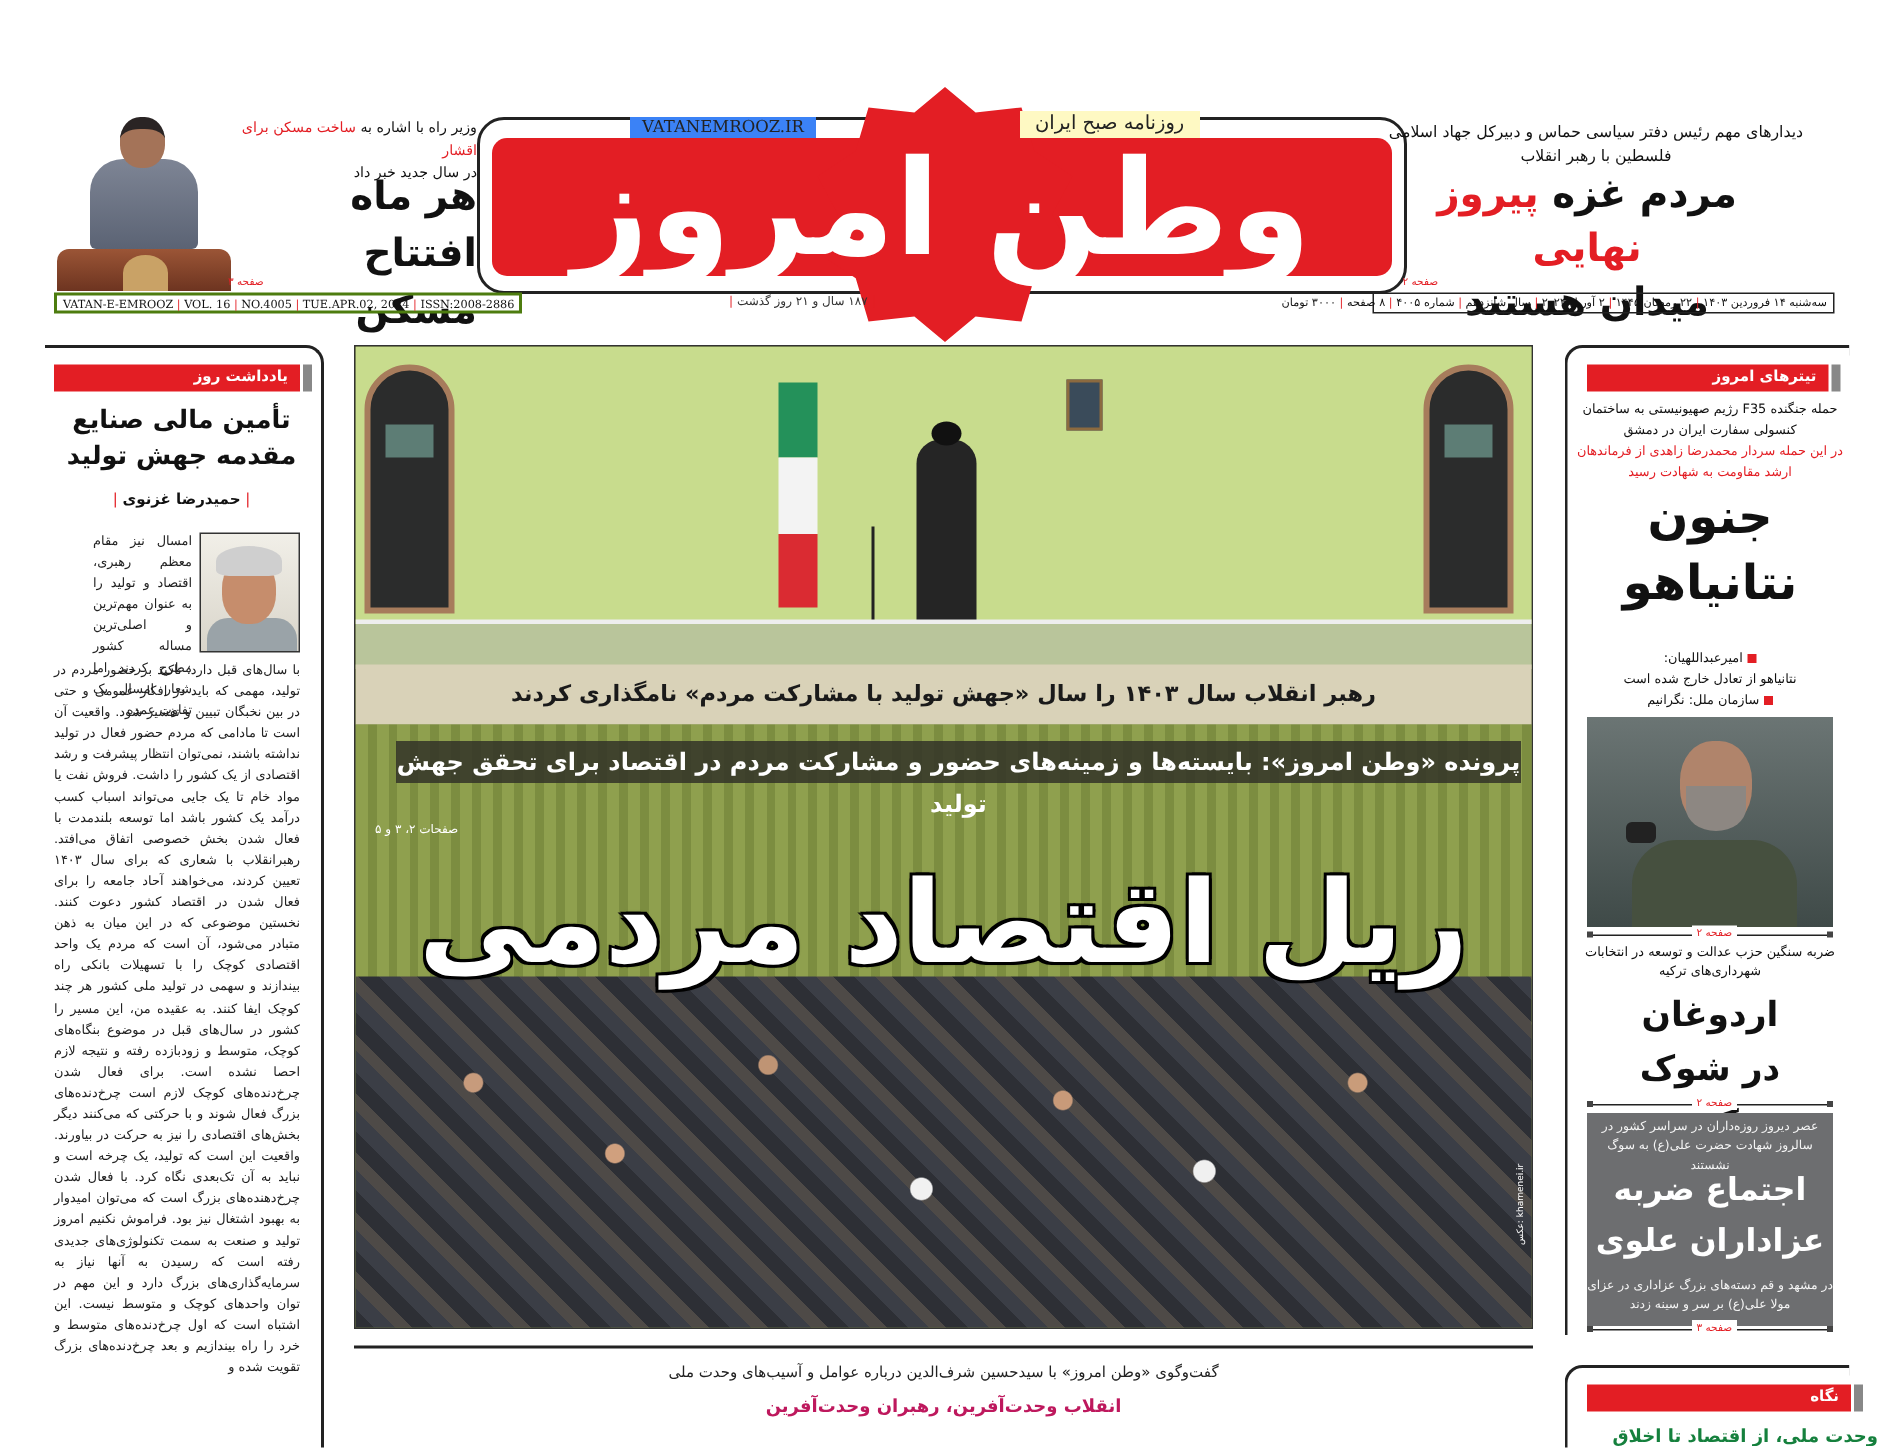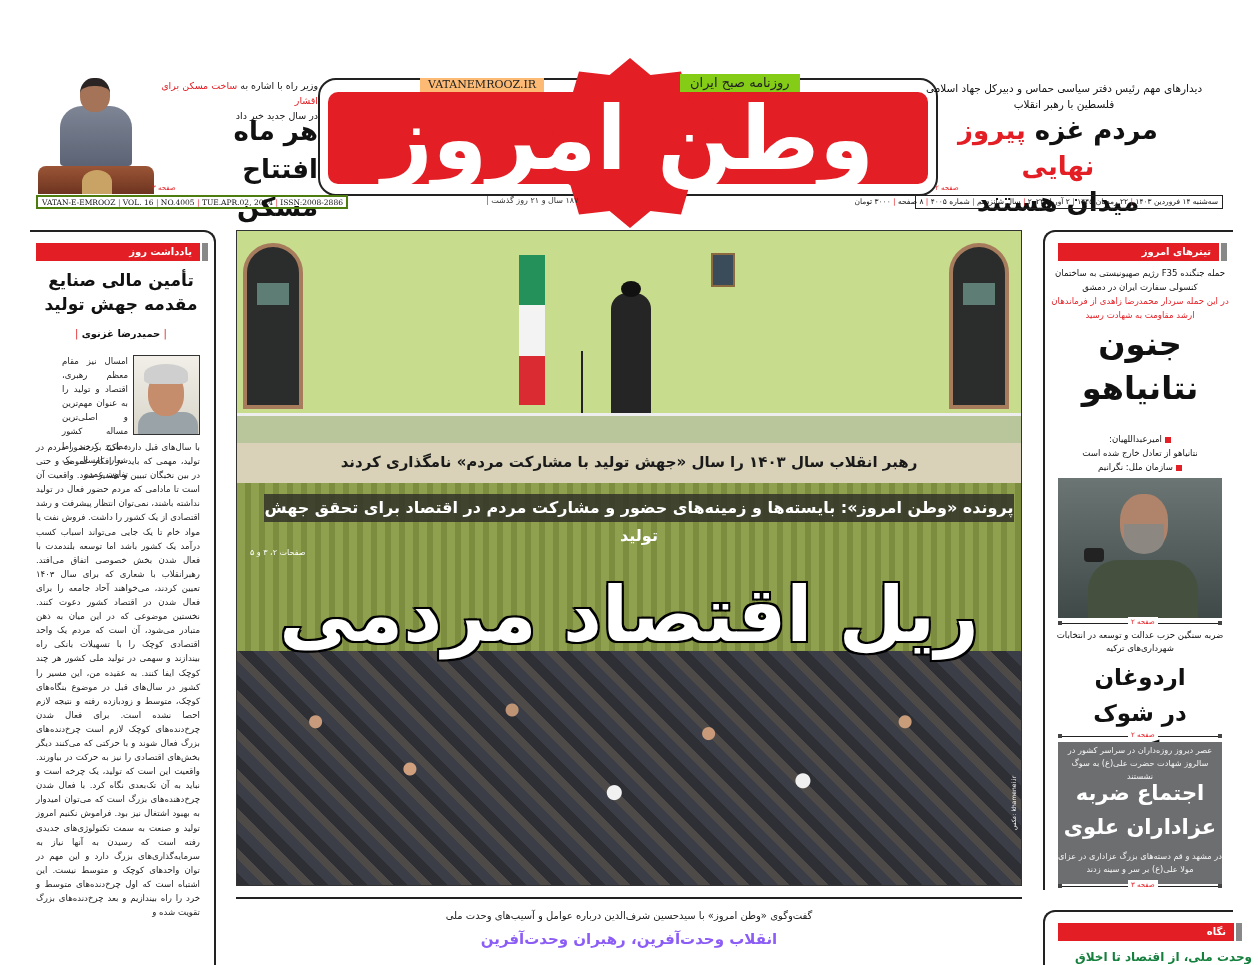--- a/index.html
+++ b/index.html
@@ -9,23 +9,23 @@
   
   .logo-frame { position: absolute; left: 318px; top: 78px; width: 620px; height: 118px;
     border: 2px solid #222; border-radius: 18px; }
   .logo-frame-inner { position: absolute; left: 328px; top: 92px; width: 600px; height: 92px;
     background: #e31e24; border-radius: 10px; }
   .logo-medallion { position: absolute; left: 545px; top: 58px; width: 170px; height: 170px;
     background: #e31e24; clip-path: polygon(50% 0%, 62% 10%, 80% 8%, 85% 25%, 100% 35%, 92% 50%, 100% 65%, 85% 75%, 80% 92%, 62% 90%, 50% 100%, 38% 90%, 20% 92%, 15% 75%, 0% 65%, 8% 50%, 0% 35%, 15% 25%, 20% 8%, 38% 10%); }
   .logo-text { position: absolute; left: 328px; top: 86px; width: 600px; height: 106px;
     font-family: "DejaVu Sans", sans-serif; font-weight: bold; font-size: 88px; color: #ffffff;
     text-align: center; line-height: 106px; direction: rtl; letter-spacing: 2px; }
-  .logo-site { position: absolute; left: 420px; top: 78px; padding: 0 8px; background: #fdba74;
+  .logo-site { position: absolute; left: 420px; top: 78px; padding: 0 8px; background: #3b82f6;
     font-family: "DejaVu Serif", serif; font-size: 11px; color: #222; line-height: 14px; }
-  .logo-tagline { position: absolute; left: 680px; top: 74px; padding: 0 10px; background: #84cc16;
+  .logo-tagline { position: absolute; left: 680px; top: 74px; padding: 0 10px; background: #fef9c3;
     font-size: 13px; color: #222; direction: rtl; line-height: 18px; }
   .logo-sub { position: absolute; left: 486px; top: 196px; font-size: 8px; color: #333; direction: rtl; }
   .logo-sub .bar { color: #e31e24; }
 
   
   .tr-kicker { position: absolute; right: 44px; top: 80px; width: 300px; text-align: center;
     font-size: 10.5px; line-height: 16px; direction: rtl; color: #111; }
   .tr-headline { position: absolute; right: 70px; top: 112px; width: 260px; text-align: center;
     font-weight: bold; font-size: 26px; line-height: 36px; direction: rtl; color: #111; }
   .tr-headline .red { color: #e31e24; }
@@ -132,21 +132,21 @@
     -webkit-text-stroke: 3px #111; paint-order: stroke fill;
     text-shadow: 0 0 3px #000, 2px 2px 0 #000, -2px -2px 0 #000, 2px -2px 0 #000, -2px 2px 0 #000; }
   .hero-credit { position: absolute; left: 1010px; top: 830px; font-size: 6px; color: #fff;
     transform: rotate(-90deg); transform-origin: left top; white-space: nowrap; }
 
   
   .bottom-rule { position: absolute; left: 236px; top: 897px; width: 786px; height: 2px; background: #222; }
   .bottom-kicker { position: absolute; left: 236px; top: 910px; width: 786px; text-align: center;
     font-size: 10px; direction: rtl; color: #222; }
   .bottom-headline { position: absolute; left: 236px; top: 930px; width: 786px; text-align: center;
-    font-weight: bold; font-size: 15px; direction: rtl; color: #8b5cf6; }
+    font-weight: bold; font-size: 12px; direction: rtl; color: #be185d; }
 
   
   .right-col-frame { position: absolute; left: 1043px; top: 230px; width: 190px; height: 660px;
     border-top: 2px solid #222; border-left: 2px solid #222; border-radius: 12px 0 0 0; }
   .right-tag { left: 1058px; top: 243px; width: 161px; }
   .right-kicker { position: absolute; left: 1050px; top: 266px; width: 180px; text-align: center;
     font-size: 8.6px; line-height: 14px; direction: rtl; color: #111; }
   .right-kicker .red { color: #e31e24; }
   .right-headline1 { position: absolute; left: 1050px; top: 322px; width: 180px; text-align: center;
     font-weight: bold; font-size: 32px; line-height: 44px; direction: rtl; color: #111; }

